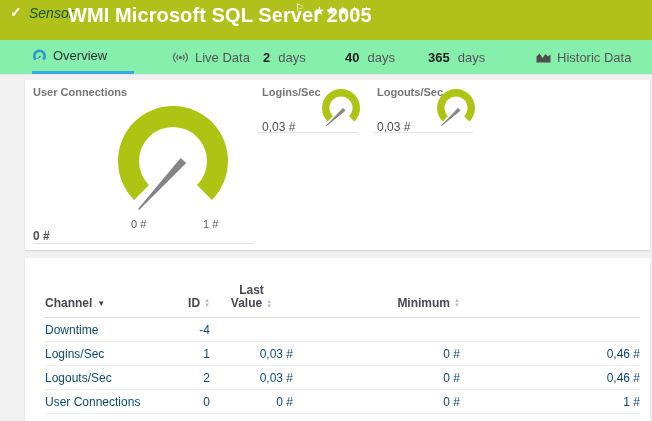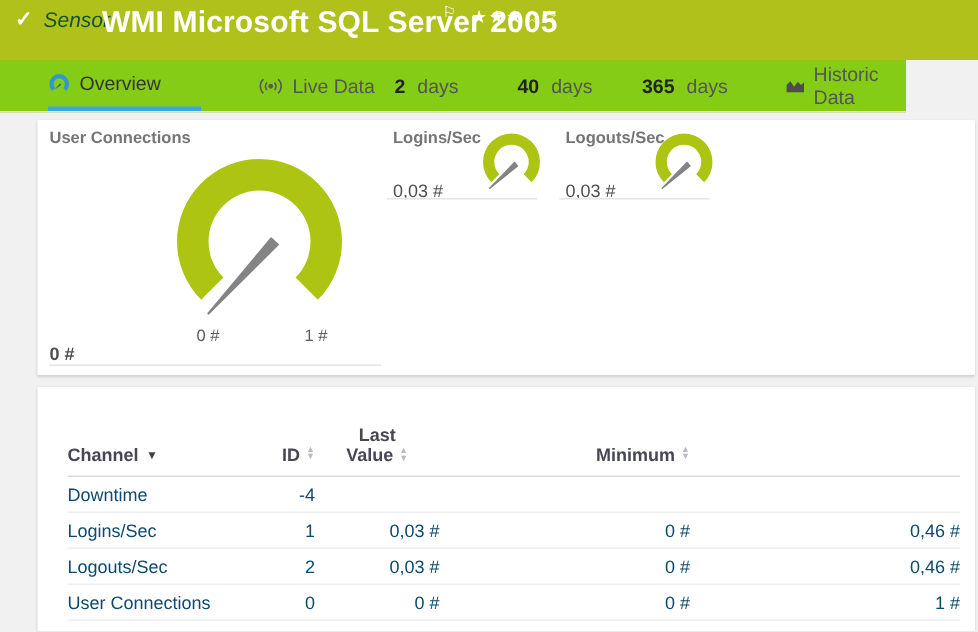--- a/index.html
+++ b/index.html
@@ -18,36 +18,36 @@
   }
   .hdr-check { position:absolute; left:10px; top:4px; font-size:14px; font-weight:bold; }
   .hdr-type  { position:absolute; left:29px; top:5px; font-style:italic; font-size:14px; color:#14532d; }
   .hdr-title { position:absolute; left:68px; top:4px; font-size:20px; font-weight:bold; letter-spacing:.1px; }
   .hdr-flag  { position:absolute; left:295px; top:2px; font-size:10px; }
   .hdr-stars { position:absolute; left:314px; top:4px; font-size:12px; letter-spacing:1px; }
   .hdr-stars .empty { opacity:.85; }
   .hdr-status{ position:absolute; left:29px; top:18px; font-size:10px; font-weight:bold; letter-spacing:.4px;margin-top:30px; }
   
   .tabbar {
-    position:absolute; left:0; top:40px; width:604px; height:35px;
-    background:#84cc16; border-bottom:1px solid #e4e4e4;
+    position:absolute; left:0; top:40px; width:652px; height:35px;
+    background:#86efac; border-bottom:1px solid #e4e4e4;
   }
   .tab {
     position:absolute; top:0; height:34px;
     display:flex; align-items:center; gap:6px;
     font-size:13px; color:#555; cursor:pointer;
   }
   .tab.active { color:#333; border-bottom:3px solid #38a9e0; padding-bottom:0; }
   .tab .num { font-weight:bold; color:#222; margin-right:2px; }
   .t-overview { left:32px;  width:102px; }
   .t-live     { left:172px; }
   .t-2d       { left:263px; }
   .t-30d      { left:345px; }
   .t-365d     { left:428px; }
-  .t-hist     { left:524px; }
+  .t-hist     { left:536px; }
   
   .panel {
     position:absolute; left:25px; width:625px; background:#fff;
     box-shadow:0 1px 2px rgba(0,0,0,.14); border-radius:1px;
   }
   .panel-gauges { top:80px;  height:170px; }
   .panel-table  { top:258px; height:163px; }
   
   .cell-label { position:absolute; font-size:11px; font-weight:bold; color:#757575; }
   .cell-value { position:absolute; font-size:12px; font-weight:bold; color:#4f4f4f; }

